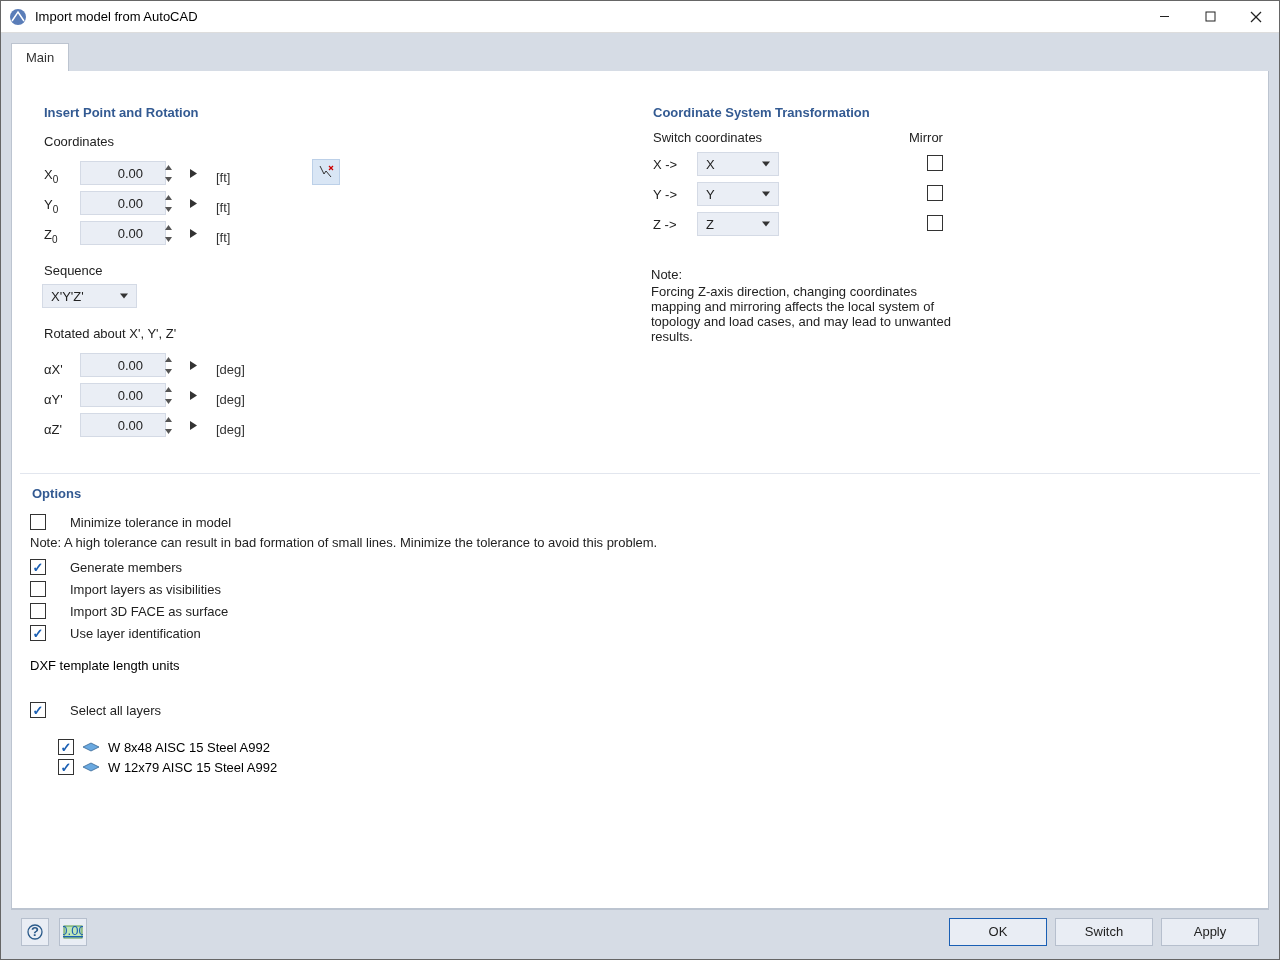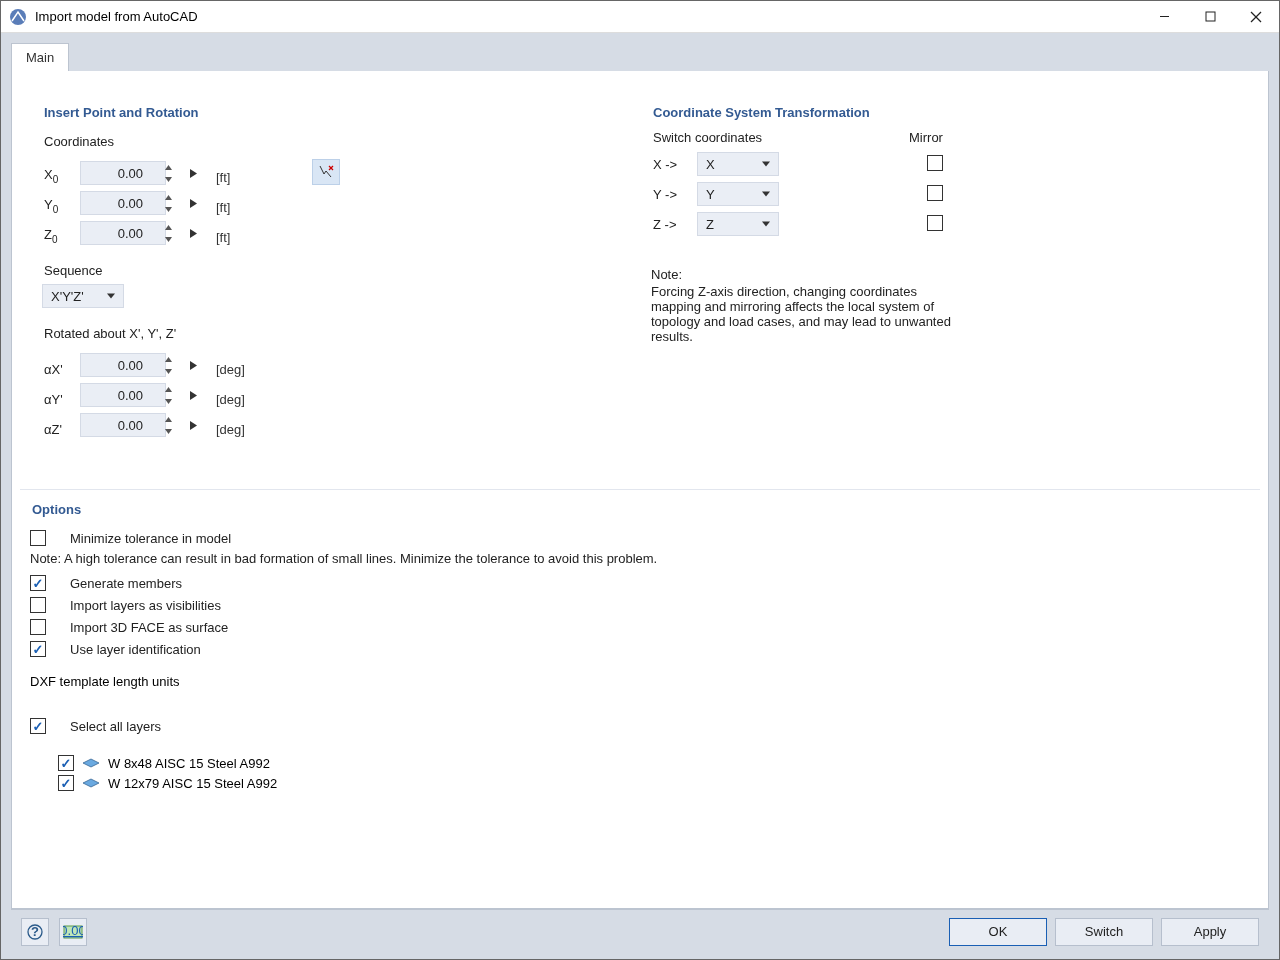--- a/index.html
+++ b/index.html
@@ -31,21 +31,21 @@
 .pick-btn { width: 28px; height: 26px; background: #d9e6f5; border: 1px solid #bcd0e8; display: inline-flex; align-items:center; justify-content:center; margin-left: 70px; }
 .select { height: 24px; background: #eaeef5; border: 1px solid #d4dae5; padding: 0 24px 0 8px; color: #222; position: relative; display: inline-flex; align-items:center; }
 .select::after { content:''; position:absolute; right:8px; top:50%; width:0;height:0; border-left:4px solid transparent;border-right:4px solid transparent;border-top:5px solid #333; transform:translateY(-50%); }
 .cs-row { display:flex; align-items:center; height:30px; gap:8px; padding-left:2px;}
 .cs-row .lbl2 { width: 36px; color:#222; }
 .cs-row .mirror-col { margin-left: 140px; }
 .checkbox { width: 16px; height: 16px; border: 1px solid #333; background: #fff; display:inline-flex; align-items:center; justify-content:center; }
 .checkbox.checked::after { content:'✓'; font-size: 13px; color:#1a5fb4; font-weight:bold; line-height:1; }
 .note-block { margin-top: 28px; color: #222; max-width: 300px; }
 .note-title { margin-bottom: 2px; }
-.options-panel { background:#fff; padding: 8px 10px 10px 10px; border-top: 1px solid #e2e6ee; margin: 16px 8px; flex:1; }
+.options-panel { background:#fff; padding: 8px 10px 10px 10px; border-top: 1px solid #e2e6ee; margin: 0 8px; flex:1; }
 .opt-row { display:flex; align-items:center; height: 22px; gap: 24px; }
 .opt-row .lbl3 { color:#222; }
 .note-line { color:#222; margin: 2px 0 6px 0;}
 .dxf-row { display:flex; align-items:center; gap: 18px; margin-top: 14px; }
 .layer-list { margin-top: 18px; padding-left: 28px; display:flex; flex-direction: column; gap: 4px;}
 .layer-item { display:flex; align-items:center; gap: 8px; }
 .layer-icon { width:18px; height:14px; }
 .footer { height: 44px; background:#d6dce5; display:flex; align-items:center; padding: 0 10px; gap: 8px; border-top: 1px solid #bcc4d0;}
 .footer-left { display:flex; align-items:center; gap:10px;}
 .footer-spacer { flex:1; }
@@ -171,21 +171,21 @@
               </span>
             <span class="play-btn">
                 <svg width="7" height="9">
                   <path d="M0 0 L7 4.5 L0 9 Z" fill="#333"></path>
                 </svg>
               </span>
             <span class="unit">[ft]</span>
           </div>
 
           <div class="subhead" style="margin-top:14px;">Sequence</div>
-          <div class="select" style="width:82px;">
+          <div class="select" style="width:95px;">
               <span>X'Y'Z'</span>
             </div>
 
           <div class="subhead" style="margin-top:14px;">Rotated about X', Y', Z'</div>
 
           <div class="row">
             <span class="lbl">αX'</span>
             <input class="num-input" value="0.00" style="">
             <span class="spinner">
                 <span class="up">

